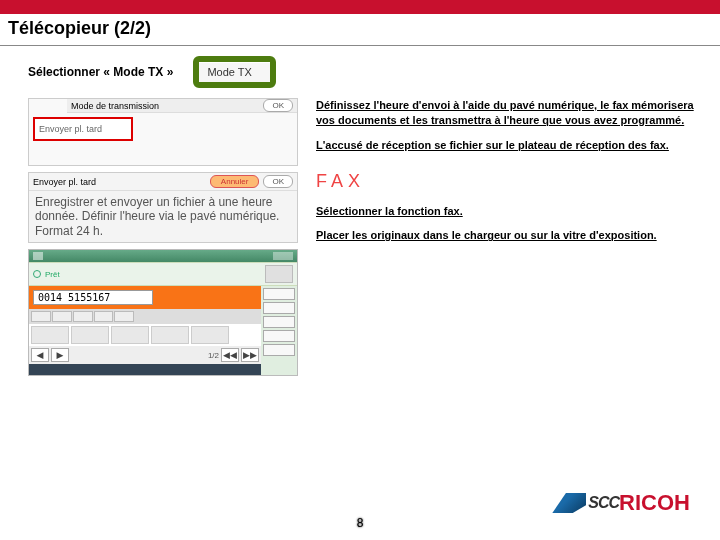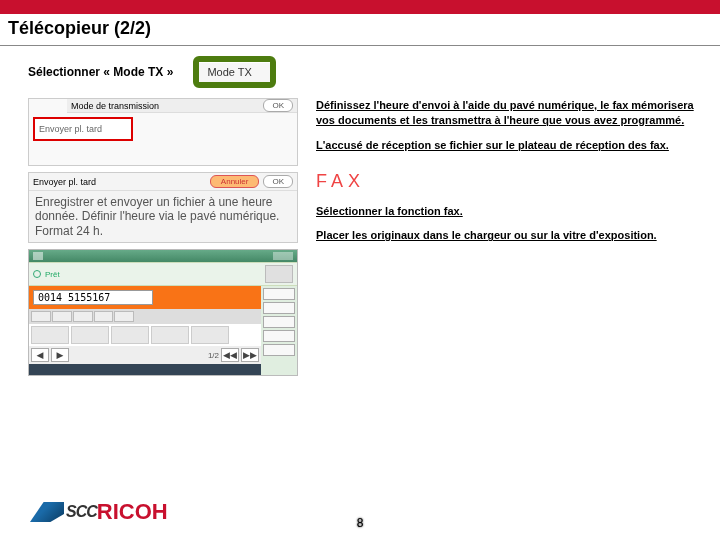--- a/index.html
+++ b/index.html
@@ -30,21 +30,21 @@
   .faxnum { background:#fff; border:1px solid #999; font-family: monospace; font-size: 10px; padding: 1px 4px; margin: 4px; display:inline-block; width: 120px; text-align:left;}
   .tabs { display:flex; gap:1px; background:#ddd; padding:2px; }
   .tab { background:#eee; border:1px solid #bbb; font-size:7px; padding:1px 6px; color:#666; }
   .addr { display:flex; flex-wrap:wrap; gap:2px; padding:2px; background:#fff; }
   .addritem { background:#e8e8e8; border:1px solid #ccc; width:38px; height:18px; font-size:6px; color:#888; text-align:center; line-height:18px;}
   .arrows { display:flex; gap:2px; padding:2px; background:#eee;}
   .arrow { background:#fff; border:1px solid #aaa; font-size:9px; width:18px; height:14px; text-align:center; line-height:12px; color:#444;}
   .darktab { background:#345; color:#fff; font-size:7px; padding:2px 4px; }
   .bodytext { font-size: 11px; font-weight: bold; margin-bottom: 10px; line-height: 1.35; text-decoration: underline; }
   .faxtitle { color: #ef4444; font-size: 18px; font-weight: normal; letter-spacing: 5px; margin: 18px 0 12px 0; }
-  .footer { position: absolute; bottom: 8px; left: 0; right: 0; height: 40px; display:flex; align-items:center; justify-content: flex-start; padding: 0 30px; }
+  .footer { position: absolute; bottom: 17px; left: 0; right: 0; height: 40px; display:flex; align-items:center; justify-content: flex-end; padding: 0 30px; }
   .scc { display:flex; align-items:center; gap:2px; }
   .sccswoosh { width:34px; height:20px; background:linear-gradient(135deg,#1a6aa8 40%, #0a3a60); clip-path: polygon(0 100%, 40% 0, 100% 0, 100% 60%, 60% 100%); }
   .scctxt { font-size:16px; font-weight:bold; color:#333; font-style:italic; letter-spacing:-1px;}
   .ricoh { font-size: 22px; font-weight: 900; color:#c8102e; letter-spacing: 0px; }
   .pgwrap { position:absolute; left:50%; bottom:10px; transform:translateX(-50%); font-size:12px; color:#fff; }
   .pgnum { color:#fff; text-shadow: 0 0 2px #000; }
   .printrow{display:flex;align-items:center;gap:4px;padding:2px 4px;background:#eaf3ea;border-top:1px solid #cdb;border-bottom:1px solid #cdb;}
   .circle{width:8px;height:8px;border:1px solid #3a7;border-radius:50%;}
   .iconsq{width:28px;height:18px;background:#e0e0e0;border:1px solid #bbb;margin-left:auto;}
   .numside{display:flex;}

